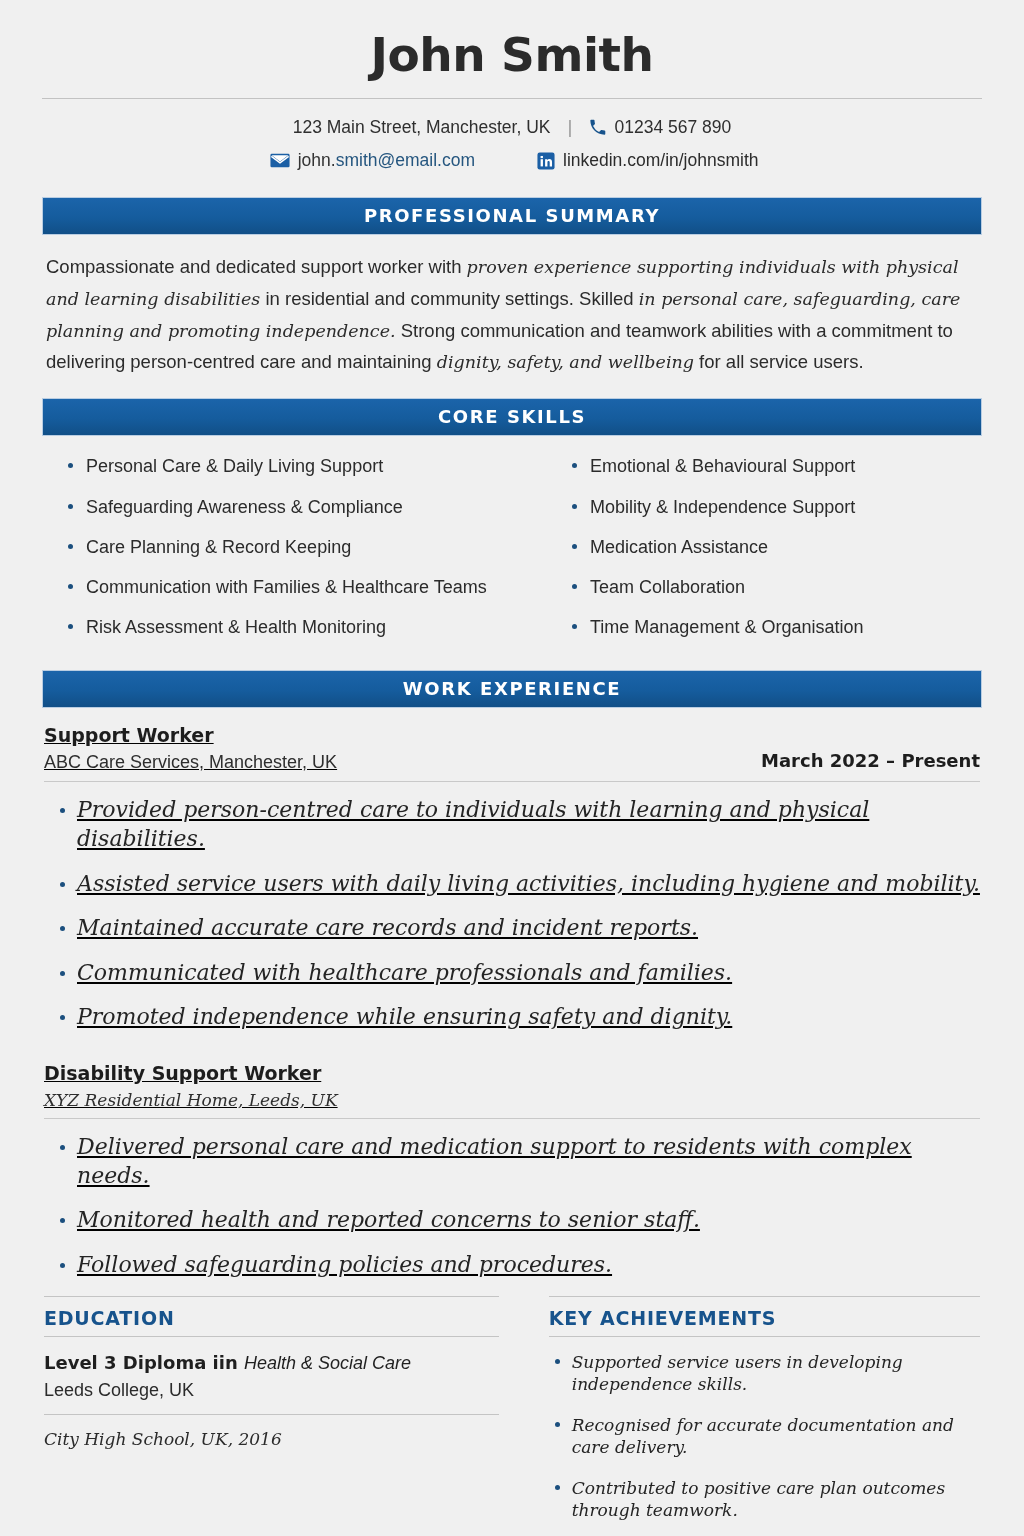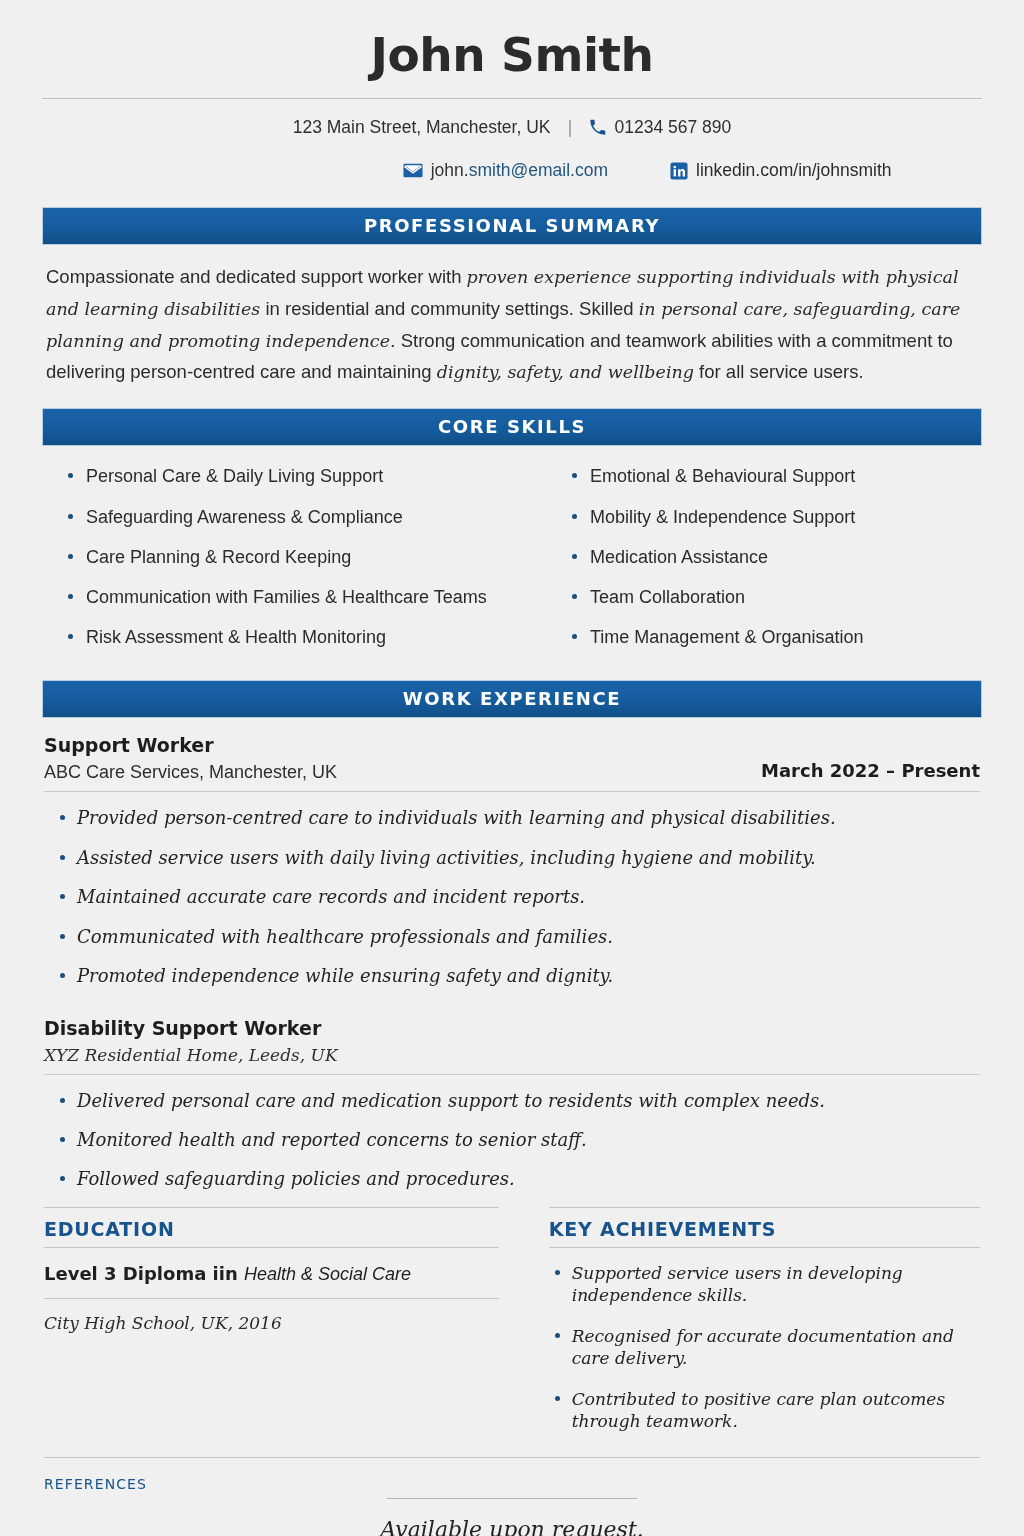--- a/index.html
+++ b/index.html
@@ -38,21 +38,21 @@
   .contact-line {
     display: flex;
     justify-content: center;
     align-items: center;
     gap: 14px;
     font-family: "Liberation Sans", sans-serif;
     font-size: 17.5px;
     color: #2f2f2f;
     margin-top: 17px;
   }
-  .contact-line.row2 { margin-top: 22px; gap: 14px; justify-content: flex-end; }
+  .contact-line.row2 { margin-top: 12px; gap: 14px; }
   .contact-item { display: flex; align-items: center; gap: 8px; white-space: nowrap; }
   .contact-sep { color: #9a9a9a; font-size: 19px; padding: 0 3px; }
 
   .email-block { width: 330px; display: flex; justify-content: flex-end; padding-right: 30px; }
   .link-block  { width: 330px; display: flex; justify-content: flex-start; padding-left: 18px; }
 
   .email-local { color: #333; }
   .email-rest  { color: #25567f; }
   .link-text   { color: #2c2c2c; }
 
@@ -108,21 +108,21 @@
     margin-bottom: 16px;
     padding-left: 22px;
   }
   .dot {
     width: 5px; height: 5px; border-radius: 50%;
     background: #1b4f7e; flex: none;
     transform: translateY(-4px);
   }
 
   
-  .job { padding: 0 2px; }
+  .job { padding: 0 2px; text-decoration: underline; }
   .job.first { margin-top: 14px; }
   .job.second { margin-top: 28px; }
 
   .job-head { position: relative; }
   .job-title {
     font-family: "DejaVu Sans", sans-serif;
     font-size: 19px;
     font-weight: bold;
     color: #1d1d1d;
     line-height: 1.45;
@@ -145,21 +145,21 @@
   .job-date.d2 { top: 0; }
   .job-rule { border-top: 1px solid #c9c9c9; margin-top: 6px; }
 
   .job-bullets { margin-top: 14px; padding-left: 16px; }
   .jb {
     display: flex;
     align-items: baseline;
     gap: 12px;
     font-family: "DejaVu Serif", serif;
     font-style: italic;
-    font-size: 18px;
+    font-size: 22px;
     color: #242424;
     line-height: 1.3;
     margin-bottom: 16px;
   }
 
   
   .lower {
     display: flex;
     margin-top: 16px;
     padding: 0 2px;
@@ -393,20 +393,21 @@
   </div>
 
   <div class="lower">
     <div class="lower-col left">
       <div class="sub-rule-top"></div>
       <div class="sub-head">EDUCATION</div>
       <div class="sub-rule"></div>
 
       <div class="edu-item">
         <div class="edu-line1"><b>Level 3 Diploma iin </b><i>Health &amp; Social Care</i></div>
+        <div class="edu-line2">Leeds College, UK</div>
       </div>
 
       <div class="sub-rule"></div>
 
       <div class="edu-item">
         <div class="edu-line2 italic">City High School, UK, 2016</div>
       </div>
     </div>
 
     <div class="lower-col right">

